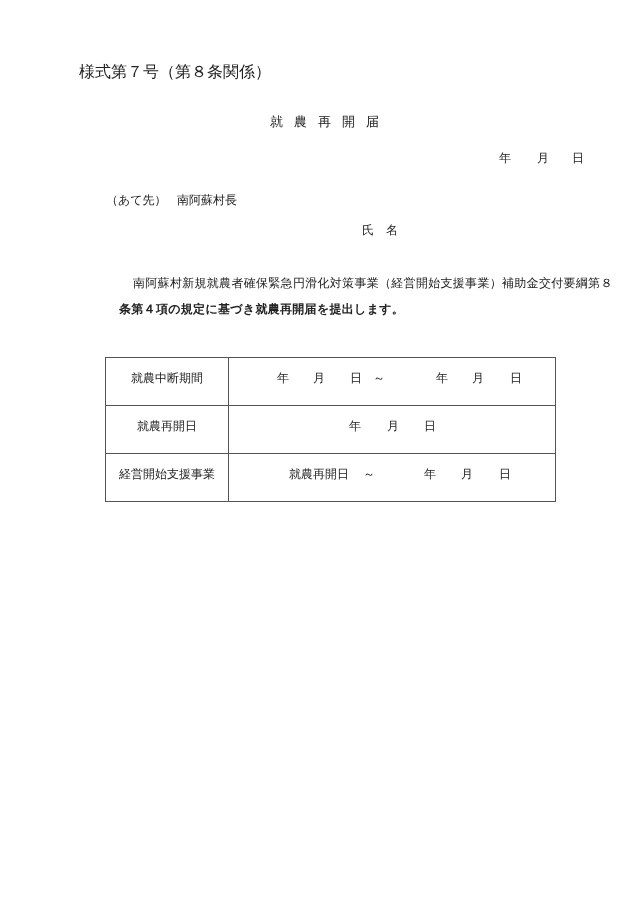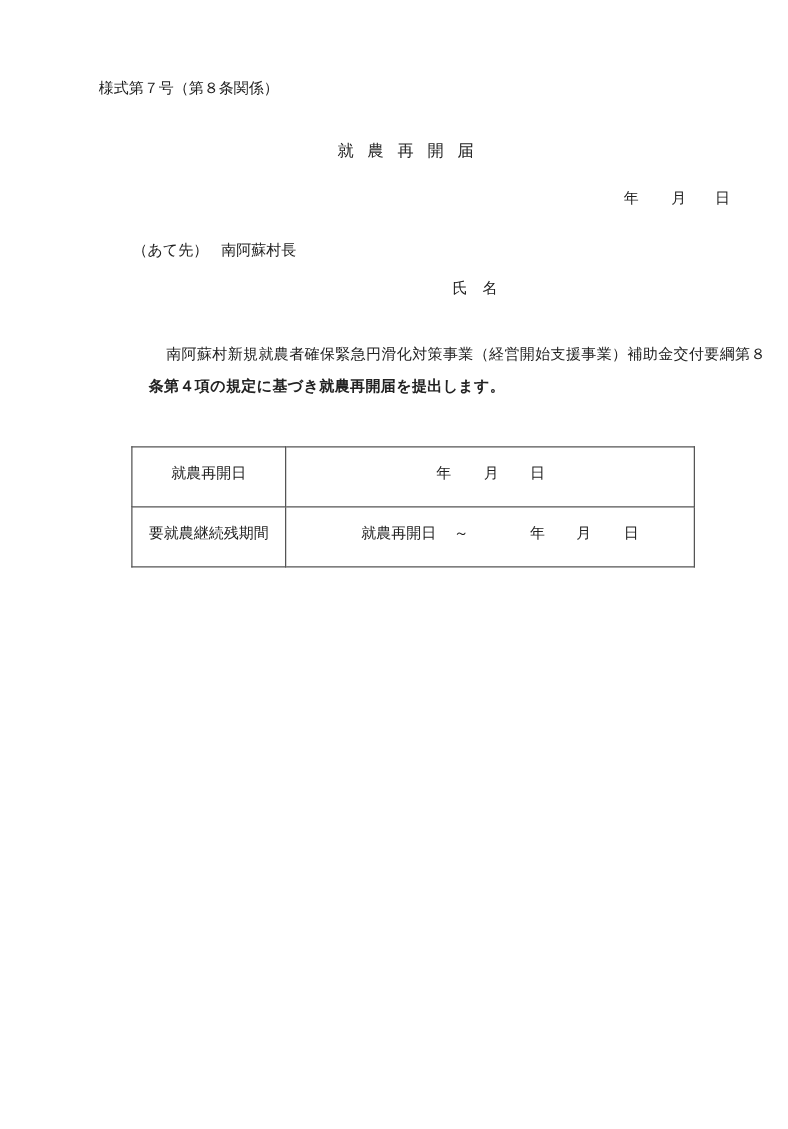--- a/index.html
+++ b/index.html
@@ -10,21 +10,21 @@
     body {
       width: 630px;
       height: 903px;
       position: relative;
       overflow: hidden;
       font-family: "DejaVu Serif", "Liberation Serif", serif;
       color: #222222;
       font-size: 12px;
     }
     .abs { position: absolute; white-space: nowrap; line-height: 1; }
-    .form-no { left: 79px; top: 64px; font-size: 12px; }
+    .form-no { left: 79px; top: 64px; font-size: 16px; }
     .title { left: 270px; top: 115px; font-size: 13px; letter-spacing: 11px; }
     .date { top: 152px; font-size: 12px; }
     .addressee-label { left: 106px; top: 194px; }
     .addressee-name { left: 177px; top: 194px; }
     .name-label { left: 362px; top: 224px; letter-spacing: 12px; }
     .body-line1 { left: 133px; top: 277px; letter-spacing: 0.3px; }
     .body-line2 { left: 119px; top: 303px; letter-spacing: 0.3px; font-weight: bold; }
 
     table.info {
       position: absolute;
@@ -62,35 +62,51 @@
 <div class="abs addressee-label">（あて先）</div>
 <div class="abs addressee-name">南阿蘇村長</div>
 
 <div class="abs name-label">氏名</div>
 
 <div class="abs body-line1">南阿蘇村新規就農者確保緊急円滑化対策事業（経営開始支援事業）補助金交付要綱第８</div>
 <div class="abs body-line2">条第４項の規定に基づき就農再開届を提出します。</div>
 
 <table class="info">
   <tbody>
+      <tr>
+    <td class="label-cell">
+      <span>就農中断期間</span>
+    </td>
+    <td>
+      <div class="cell-inner">
+        <span style="left:48px;">年</span>
+        <span style="left:84px;">月</span>
+        <span style="left:121px;">日</span>
+        <span style="left:144px;">～</span>
+        <span style="left:207px;">年</span>
+        <span style="left:243px;">月</span>
+        <span style="left:281px;">日</span>
+      </div>
+    </td>
+  </tr>
   <tr>
     <td class="label-cell">
       <span>就農再開日</span>
     </td>
     <td>
       <div class="cell-inner">
         <span style="left:120px;">年</span>
         <span style="left:158px;">月</span>
         <span style="left:195px;">日</span>
       </div>
     </td>
   </tr>
   <tr>
     <td class="label-cell">
-      <span>要就農継続残期間</span>
+      <span>経営開始支援事業</span>
     </td>
     <td>
       <div class="cell-inner">
         <span style="left:60px;">就農再開日</span>
         <span style="left:134px;">～</span>
         <span style="left:195px;">年</span>
         <span style="left:232px;">月</span>
         <span style="left:270px;">日</span>
       </div>
     </td>

